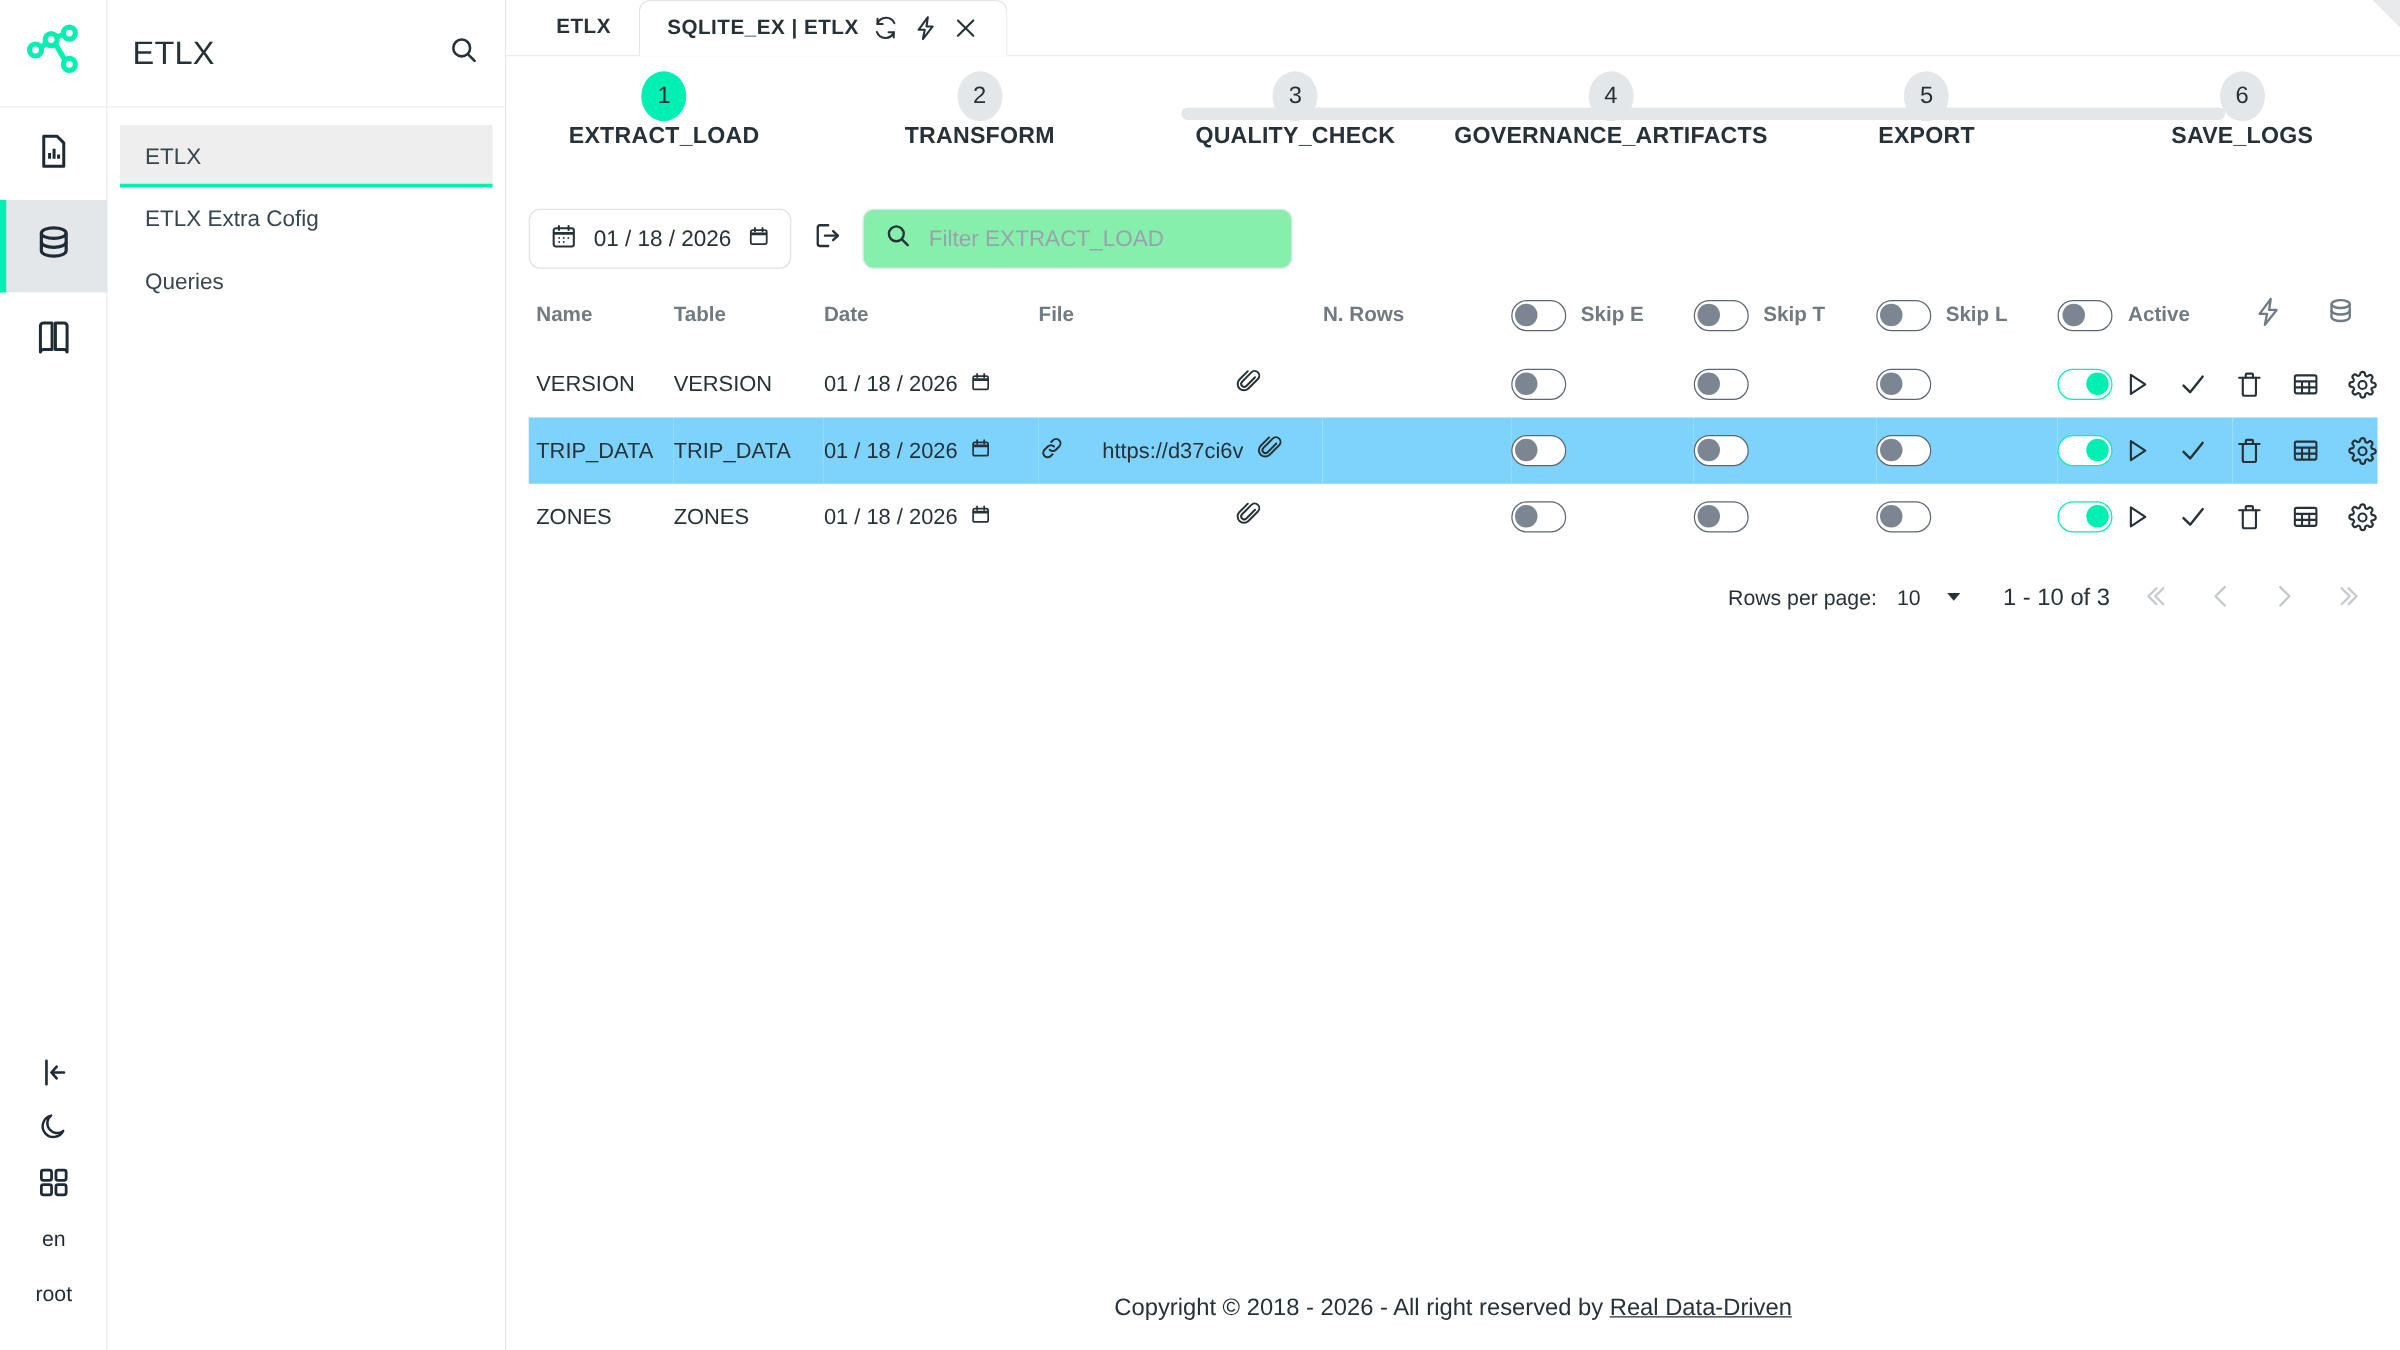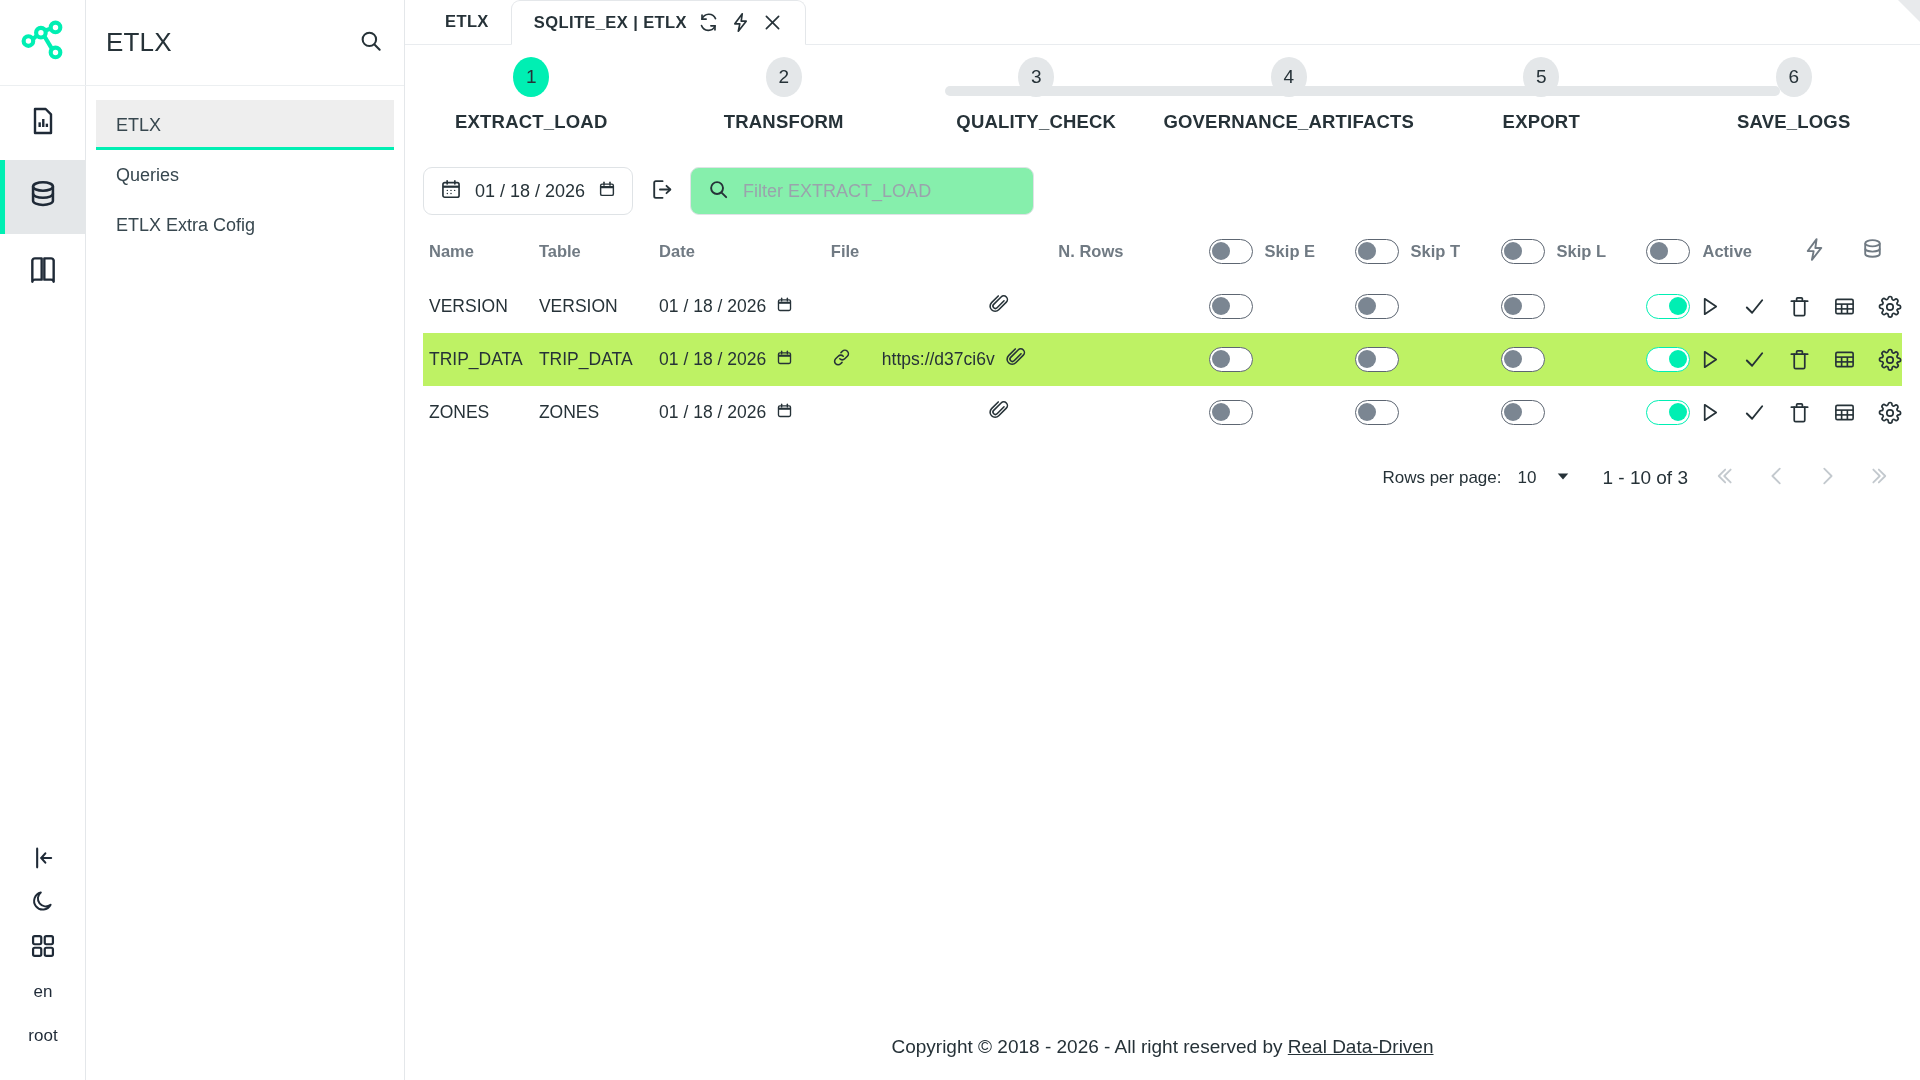--- a/index.html
+++ b/index.html
@@ -97,21 +97,21 @@
   .steps { display: flex; position: relative; }
   .step { flex: 1; display: flex; flex-direction: column; align-items: center; }
   .step-bubble {
     width: 36px; height: 40px; border-radius: 50%;
     background: #e4e7e9; color: #263238;
     display: flex; align-items: center; justify-content: center;
     font-size: 19px; position: relative; z-index: 2; cursor: pointer;
   }
   .step.done .step-bubble { background: #00efb3; }
   .step-label {
-    margin-top: 14px; font-size: 18.5px; font-weight: 700;
+    font-size: 18.5px; font-weight: 700;
     letter-spacing: .2px; color: #263238; white-space: nowrap;
   }
 
   
   .filterbar { display: flex; align-items: center; gap: 16px;
                padding: 18px 0 0 18px; flex: none; }
   .datebox {
     display: flex; align-items: center; gap: 13px;
     border: 1px solid #dfe3e6; border-radius: 9px;
     height: 48px; padding: 0 16px; font-size: 18px; color: #263238;
@@ -130,21 +130,21 @@
   .searchbox input::placeholder { color: #9aa3ac; }
 
   
   .tablewrap { padding: 0 18px; flex: none; }
   table { width: 100%; border-collapse: collapse; table-layout: fixed; }
   thead th {
     font-size: 16.5px; font-weight: 700; color: #707a83;
     text-align: left; padding: 22px 0 14px 0; white-space: nowrap;
   }
   tbody td { font-size: 17.5px; color: #263238; padding: 13px 0; white-space: nowrap; }
-  tbody tr.alt { background: #bef264; }
+  tbody tr.alt { background: #7dd3fc; }
   .c-name   { width: 108px; padding-left: 6px !important; }
   .c-table  { width: 112px; }
   .c-date   { width: 160px; }
   .c-file   { width: 212px; }
   .c-rows   { width: 140px; }
   .c-sk     { width: 136px; }
   .c-act    { width: 130px; }
   .c-ic     { width: 54px; text-align: center; }
   .hdr-tog { display: flex; align-items: center; gap: 12px; }
   .datecell { display: flex; align-items: center; gap: 10px; }
@@ -278,24 +278,24 @@
               <line x1="15.2" y1="15.2" x2="20" y2="20"></line>
           </svg>
         </span>
       </div>
     </div>
     <div class="side-list">
       <div class="side-link active">
         <span>ETLX</span>
       </div>
       <div class="side-link">
+        <span>ETLX Extra Cofig</span>
+      </div>
+      <div class="side-link">
         <span>Queries</span>
-      </div>
-      <div class="side-link">
-        <span>ETLX Extra Cofig</span>
       </div>
     </div>
   </div>
 
   <div class="main">
     <div class="corner"></div>
 
     <div class="tabstrip">
       <div class="tab">
         <span>ETLX</span>

